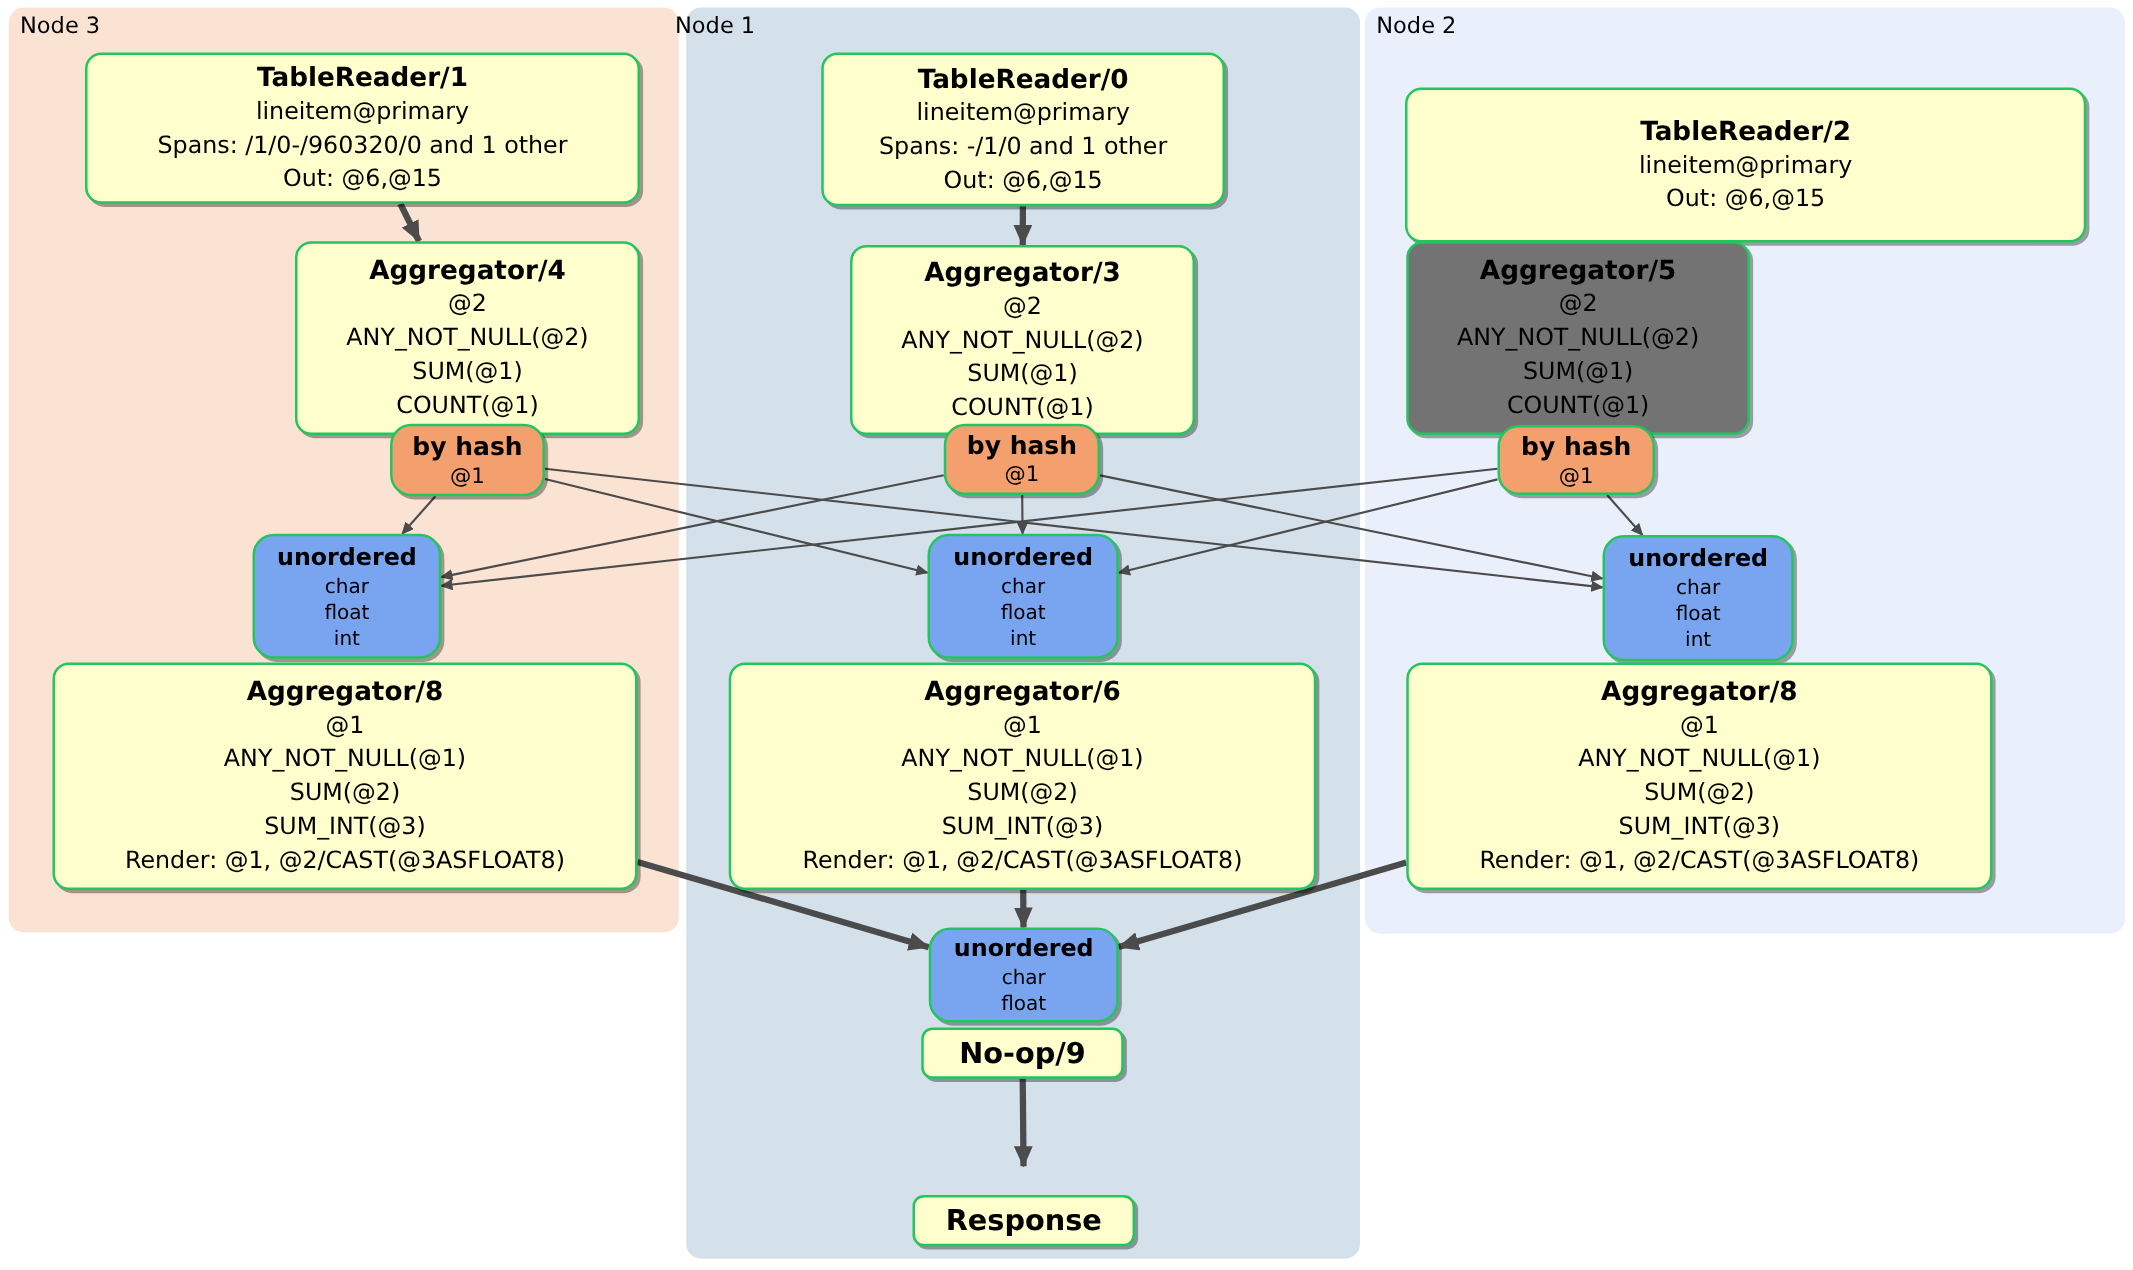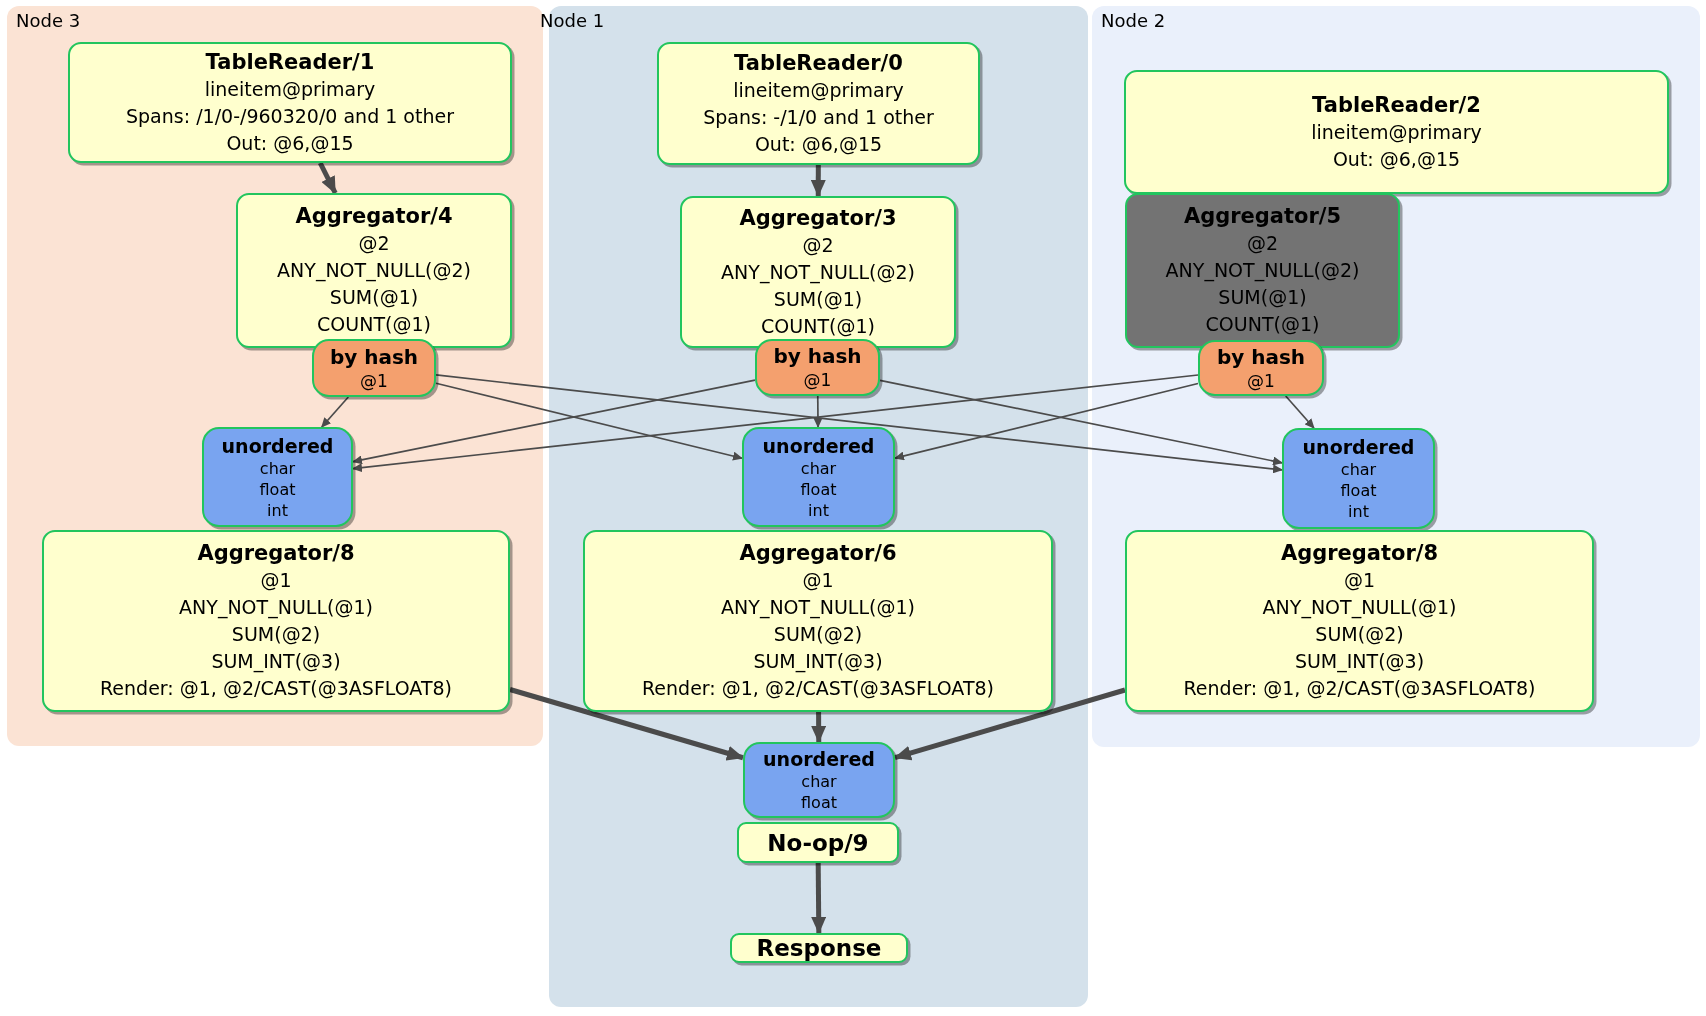--- a/index.html
+++ b/index.html
@@ -182,16 +182,16 @@
       <div class="line">Render: @1, @2/CAST(@3ASFLOAT8)</div>
     </div>
     <div class="pbox sync" style="left: 743px; top: 742px; width: 152px; height: 76px; background: rgb(121, 164, 240);">
       <div class="title">unordered</div>
       <div class="line">char</div>
       <div class="line">float</div>
     </div>
     <div class="pbox endpoint small-title" style="left: 737px; top: 822px; width: 162px; height: 41px; background: rgb(255, 255, 206);">
       <div class="title">No-op/9</div>
     </div>
-    <div class="pbox endpoint small-title" style="left: 730px; top: 933px; width: 178px; height: 30px; background: rgb(255, 255, 206);">
+    <div class="pbox endpoint small-title" style="left: 730px; top: 956px; width: 178px; height: 41px; background: rgb(255, 255, 206);">
       <div class="title">Response</div>
     </div>
   </div>
 
 </body></html>

